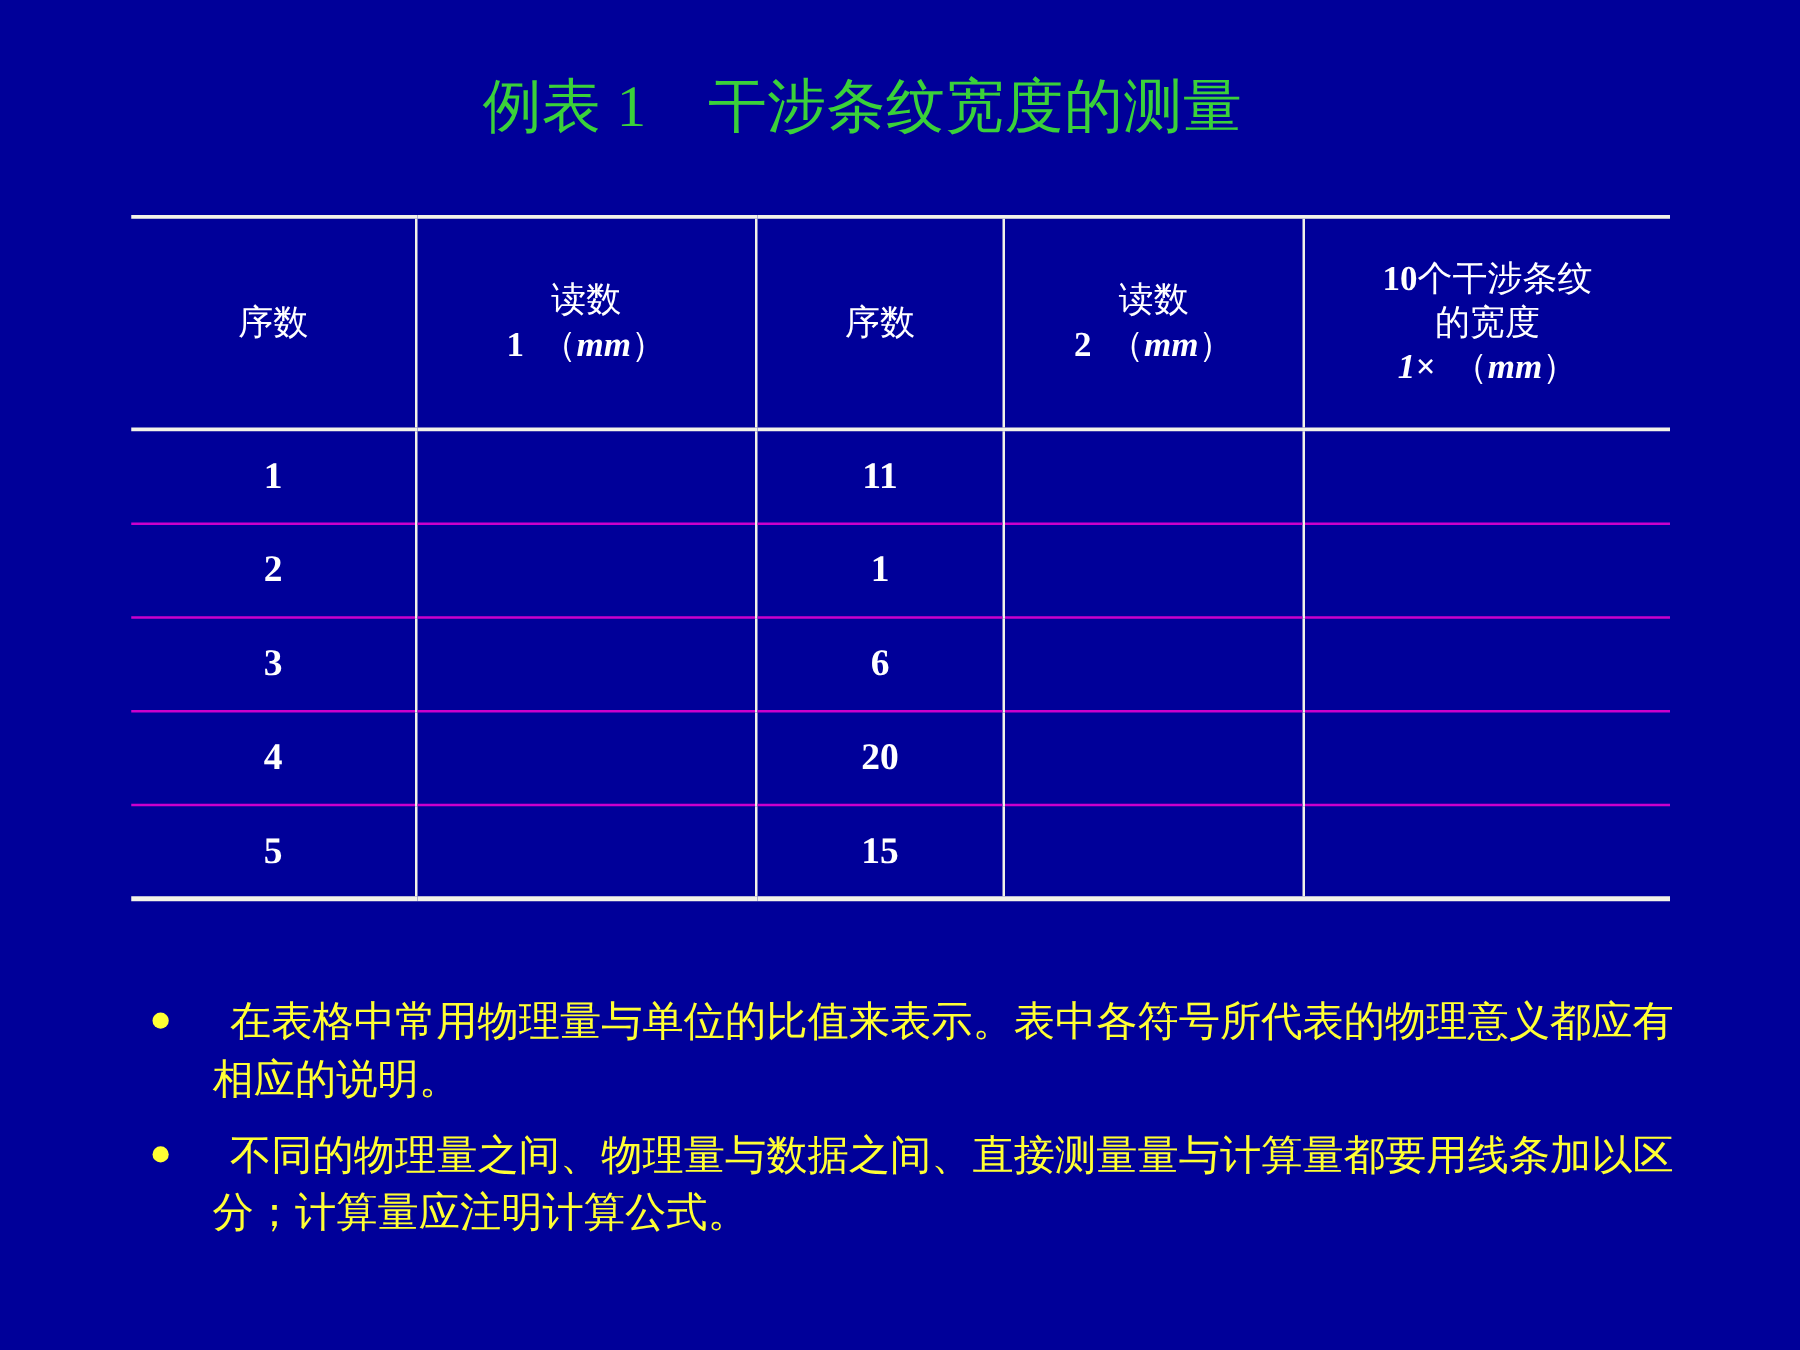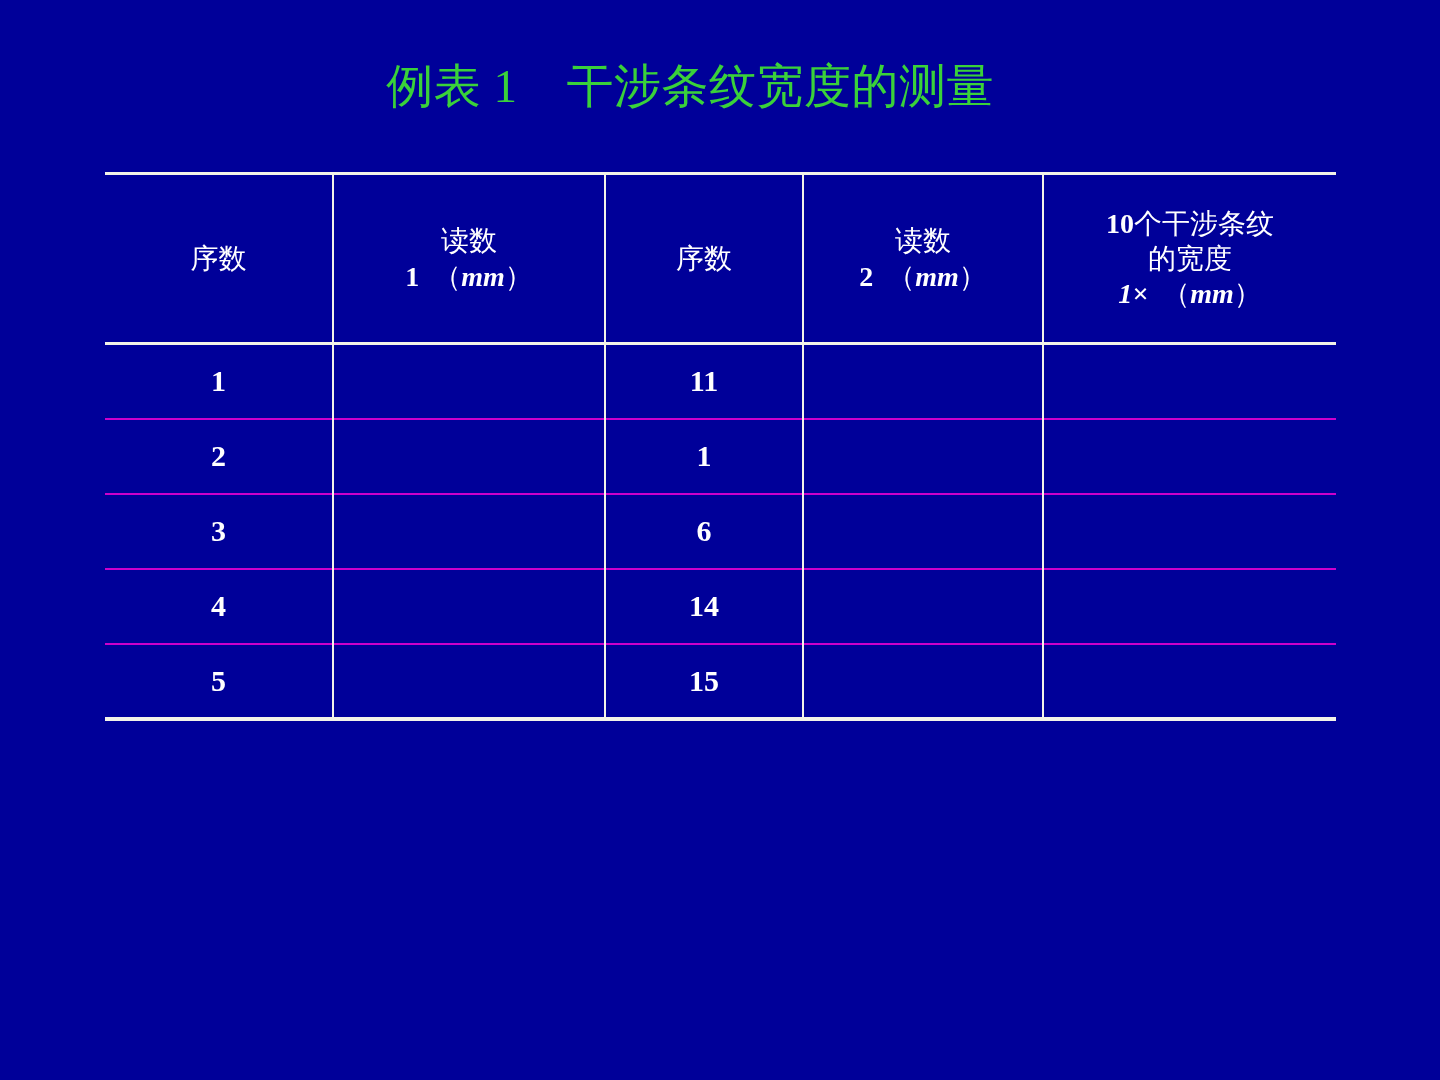--- a/index.html
+++ b/index.html
@@ -163,28 +163,30 @@
       <tr>
         <td class="idx-plain edge-left">3</td>
         <td class="idx-plain"></td>
         <td class="idx-italic">6</td>
         <td class="idx-plain"></td>
         <td class="idx-plain edge-right"></td>
       </tr>
       <tr>
         <td class="idx-plain edge-left">4</td>
         <td class="idx-plain"></td>
-        <td class="idx-italic">14</td>
+        <td class="idx-italic">20</td>
         <td class="idx-plain"></td>
         <td class="idx-plain edge-right"></td>
       </tr>
       <tr>
         <td class="idx-plain edge-left">5</td>
         <td class="idx-plain"></td>
         <td class="idx-italic">15</td>
         <td class="idx-plain"></td>
         <td class="idx-plain edge-right"></td>
       </tr>
     </tbody>
 </table>
 
 <div id="bullet-list">
+    <div class="bullet-item"><span class="bullet-dot"></span><span>在表格中常用物理量与单位的比值来表示。表中各符号所代表的物理意义都应有相应的说明。</span></div>
+    <div class="bullet-item"><span class="bullet-dot"></span><span>不同的物理量之间、物理量与数据之间、直接测量量与计算量都要用线条加以区分；计算量应注明计算公式。</span></div>
   </div>
 
 </body></html>

